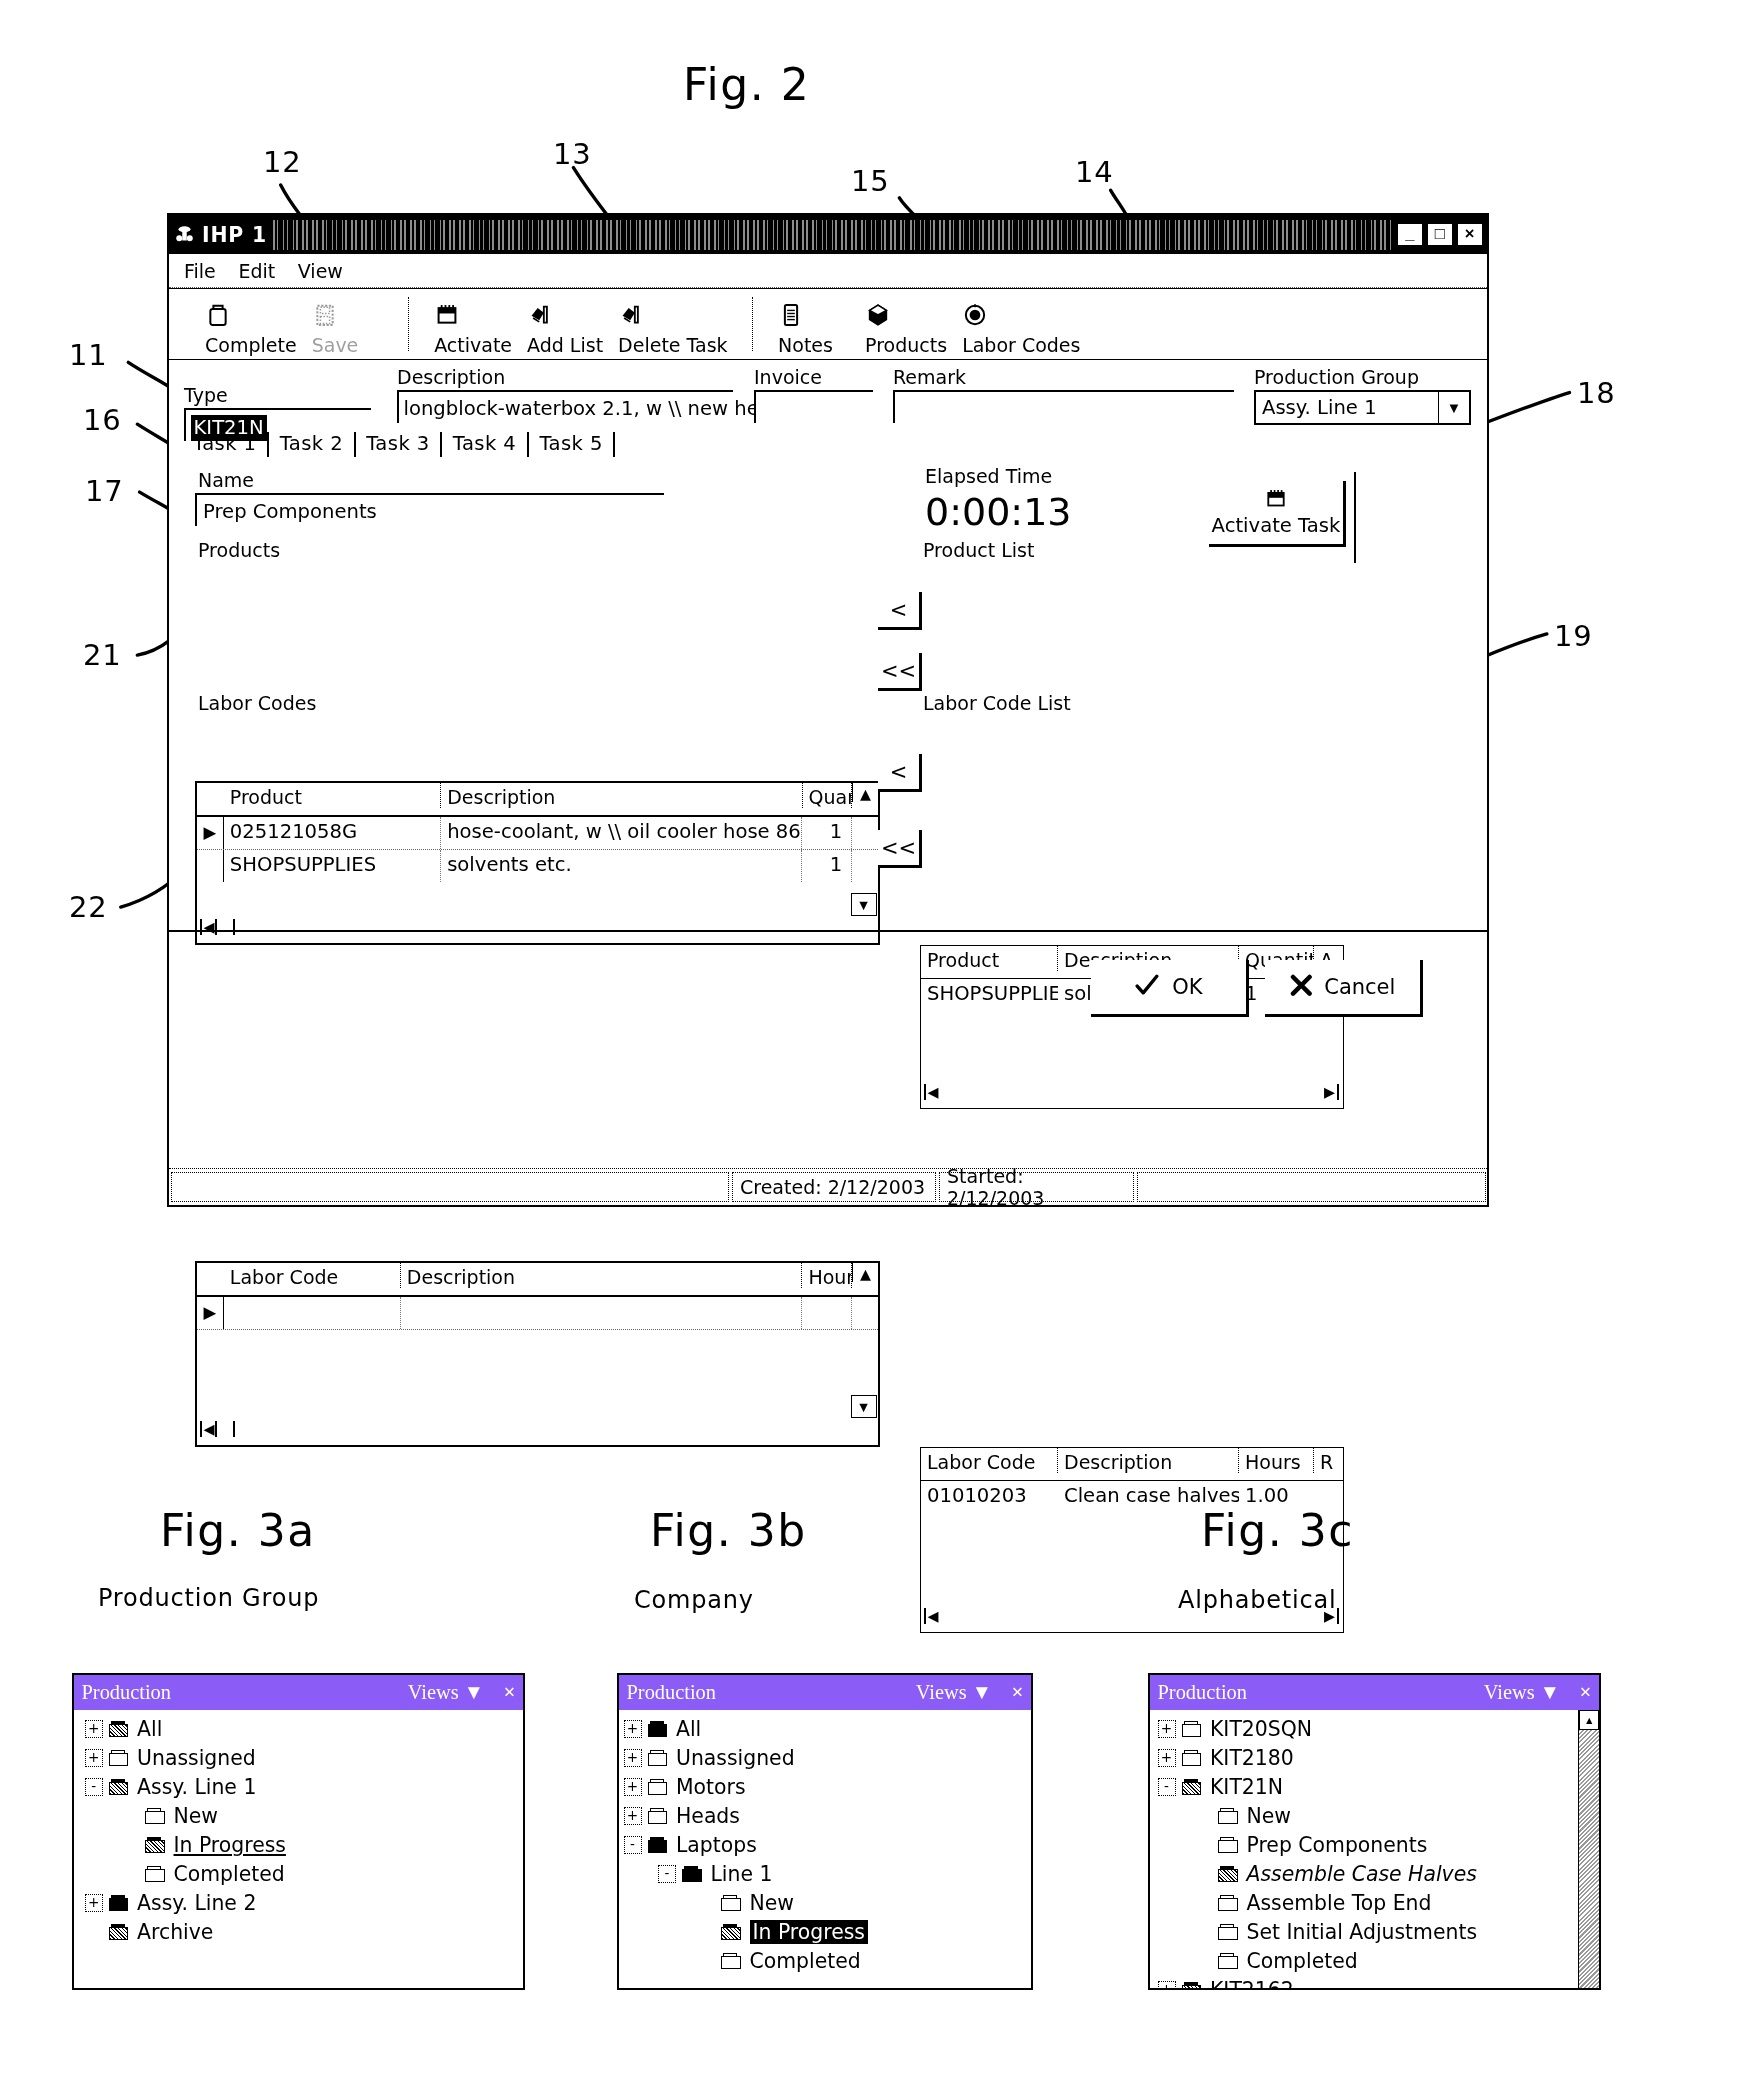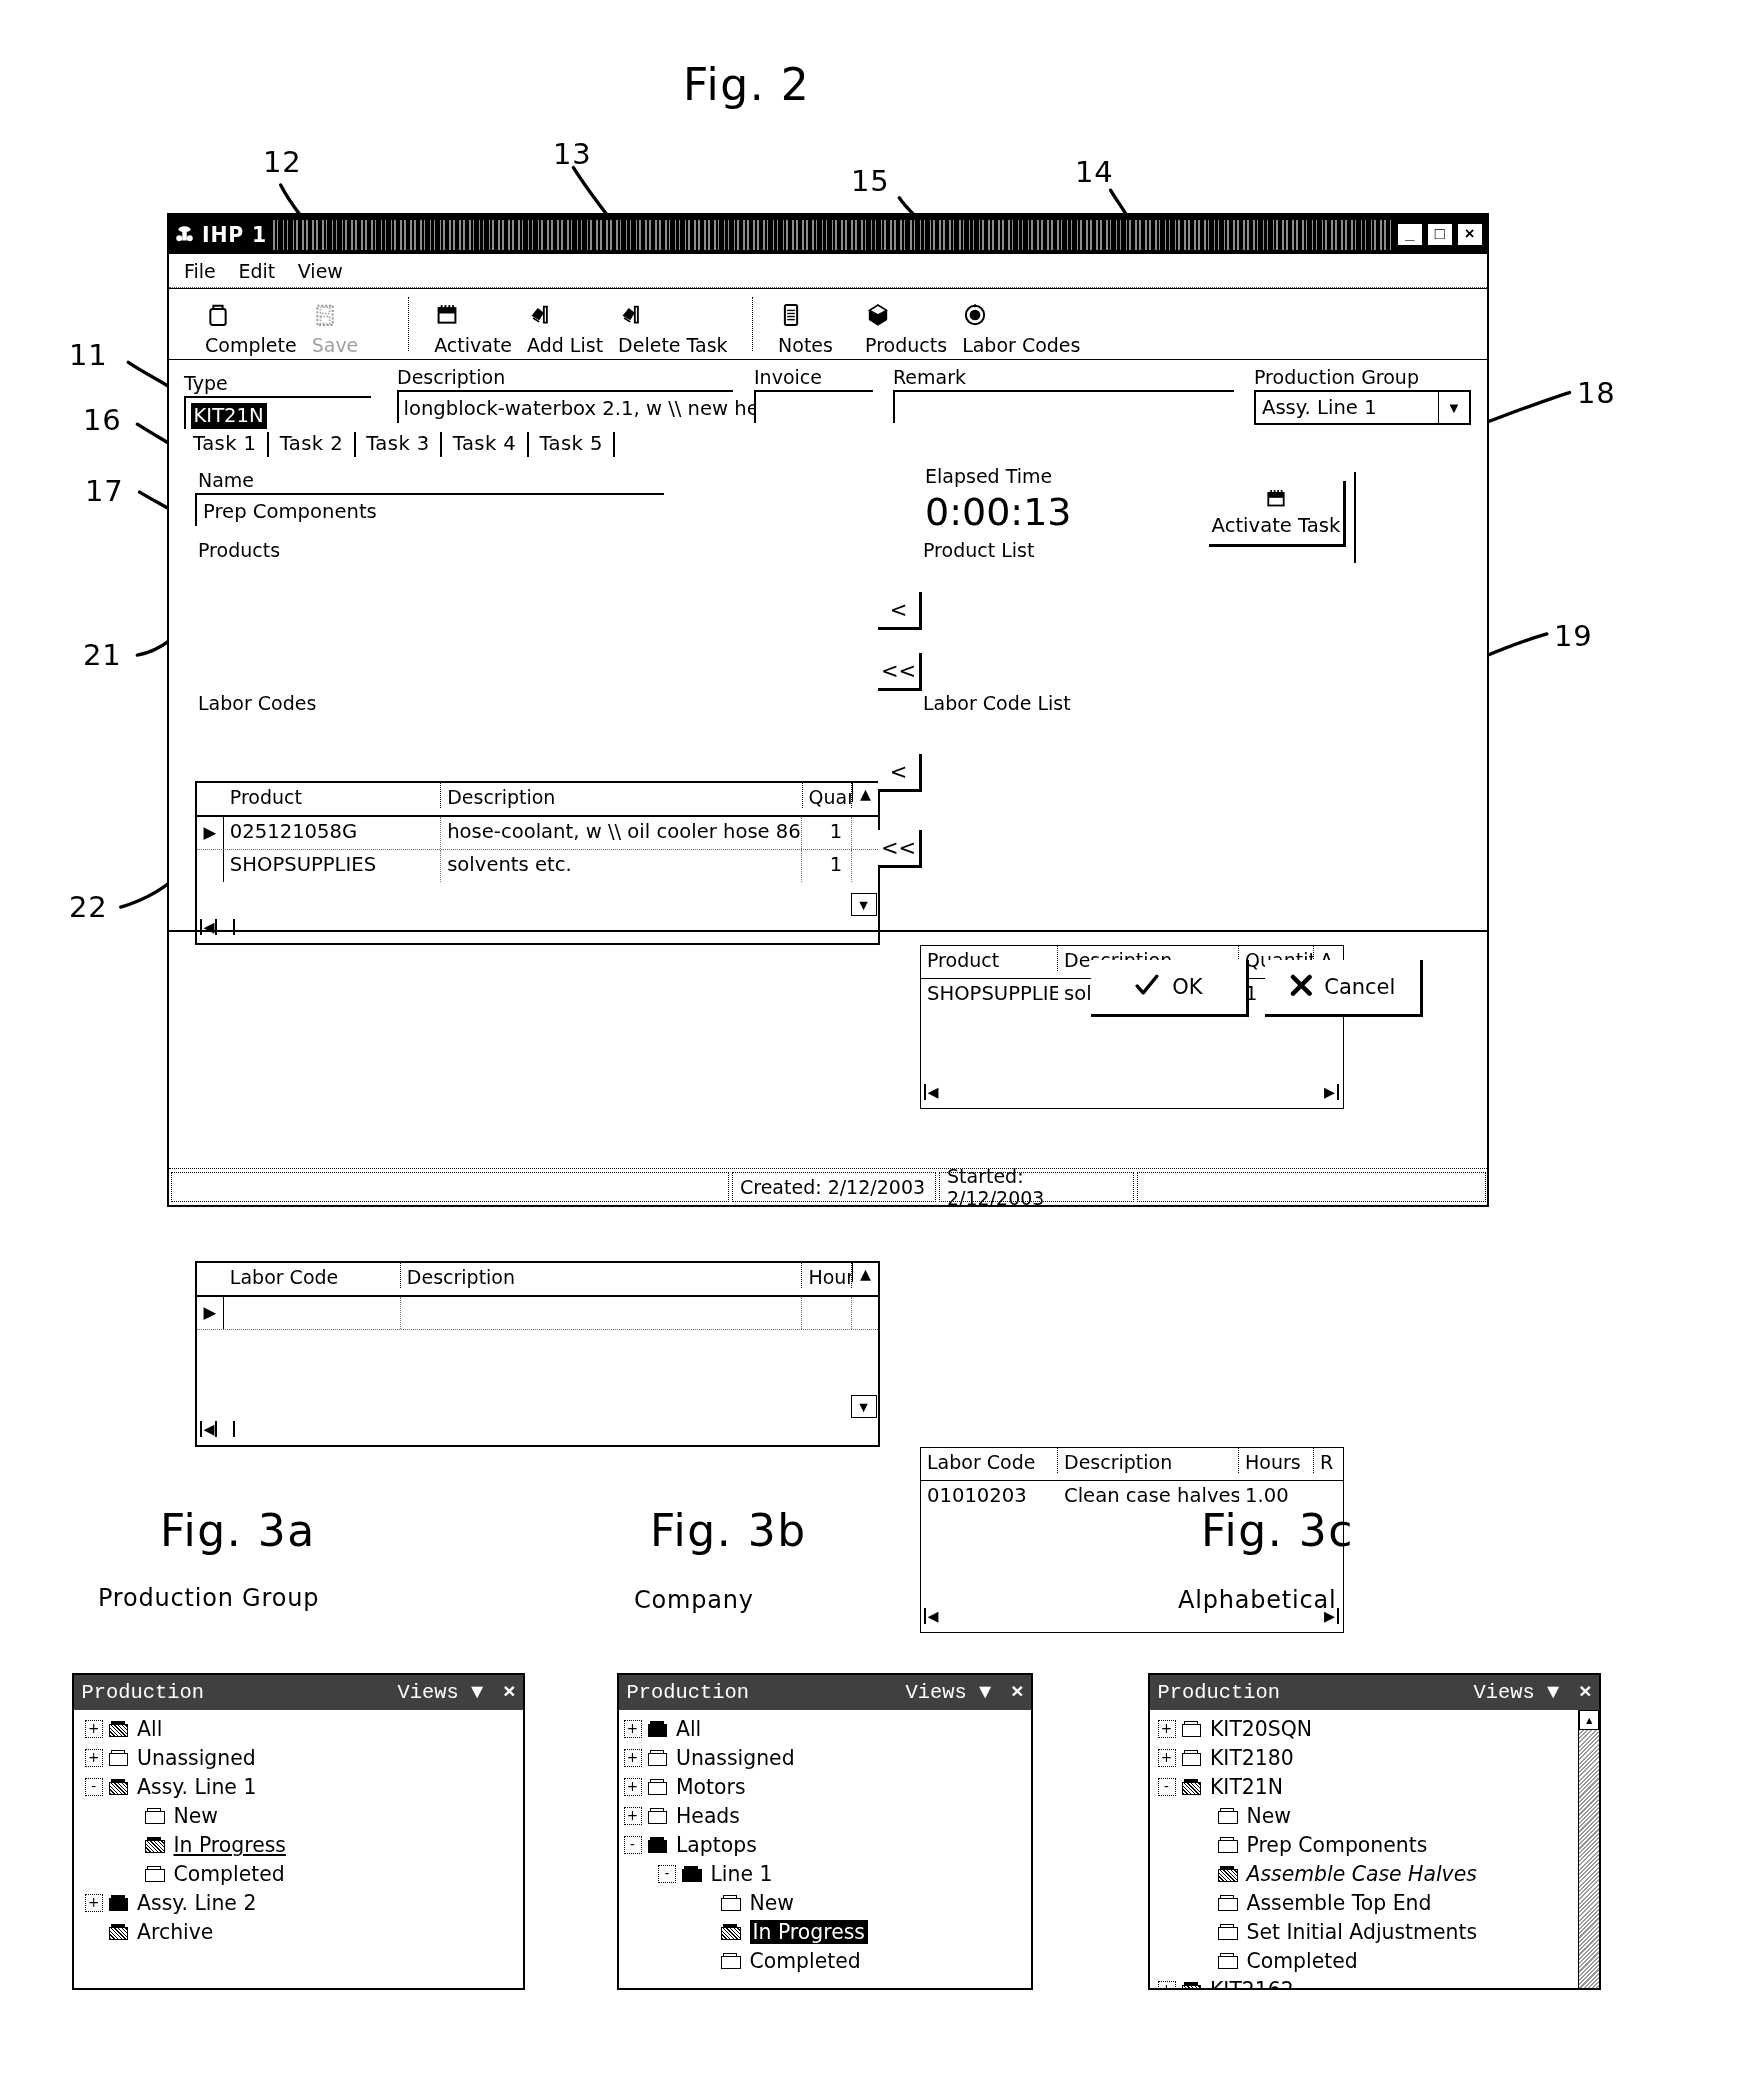--- a/index.html
+++ b/index.html
@@ -105,22 +105,22 @@
   .dlgbtn .lab{font-size:21px;font-family:"DejaVu Sans", sans-serif;}
 
   
   #statusbar{position:absolute;left:0;right:0;bottom:0;height:36px;border-top:1.5px dotted #000;
     display:flex;align-items:stretch;}
   .spane{border:0.8px dotted #000;margin:3px 1.5px;display:flex;align-items:center;padding:0 7.5px;
     font-size:19px;font-family:"DejaVu Sans", sans-serif;box-sizing:border-box;}
 
   
   .treepanel{position:absolute;border:2.3px solid #000;background:#fff;box-sizing:border-box;overflow:hidden;}
-  .tp-title{height:35px;background:#404040;color:#fff;display:flex;align-items:center;
-    padding:0 7.5px;font-size:20.4px;font-family:Liberation Mono, monospace;}
+  .tp-title{height:35px;background:#8b5cf6;color:#fff;display:flex;align-items:center;
+    padding:0 7.5px;font-size:20.4px;font-family:Liberation Serif, serif;}
   .tp-title .nm{flex:1;}
   .tp-title .views{margin-right:19.6px;}
   .tp-title .cx{font-weight:bold;font-size:21px;}
   .tp-body{position:relative;padding:4.5px 0 0 0;}
   .tnode{display:flex;align-items:center;height:29px;font-size:20.4px;
     font-family:"DejaVu Sans", sans-serif;white-space:nowrap;}
   .tnode .pm{width:18px;height:18px;border:1.5px dotted #000;box-sizing:border-box;
     display:flex;align-items:center;justify-content:center;font-size:13.6px;line-height:1;margin-right:6px;}
   .tnode .pm.blank{border:none;}
   .tnode .lbl{margin-left:6px;}
@@ -292,21 +292,21 @@
             <circle cx="17" cy="17" r="7" fill="#000"></circle>
             <line x1="17" y1="3" x2="17" y2="7" stroke="#000" stroke-width="2.2"></line>
           </svg>
         </span>
         <span class="lab">Labor Codes</span>
       </div>
     </div>
   </div>
 
   <div id="formrow">
-    <div class="fld" style="left:15px;top:9px;width:187px;">
+    <div class="fld" style="left:15px;top:21px;width:187px;">
       <div class="lab">Type</div>
       <div class="box" style="width:187px;">
         <div class="val"><span class="sel-inv">KIT21N</span></div>
       </div>
     </div>
     <div class="fld" style="left:228px;top:3px;width:336px;">
       <div class="lab">Description</div>
       <div class="box" style="width:336px;">
         <div class="val">longblock-waterbox 2.1, w \\ new heads</div>
       </div>

